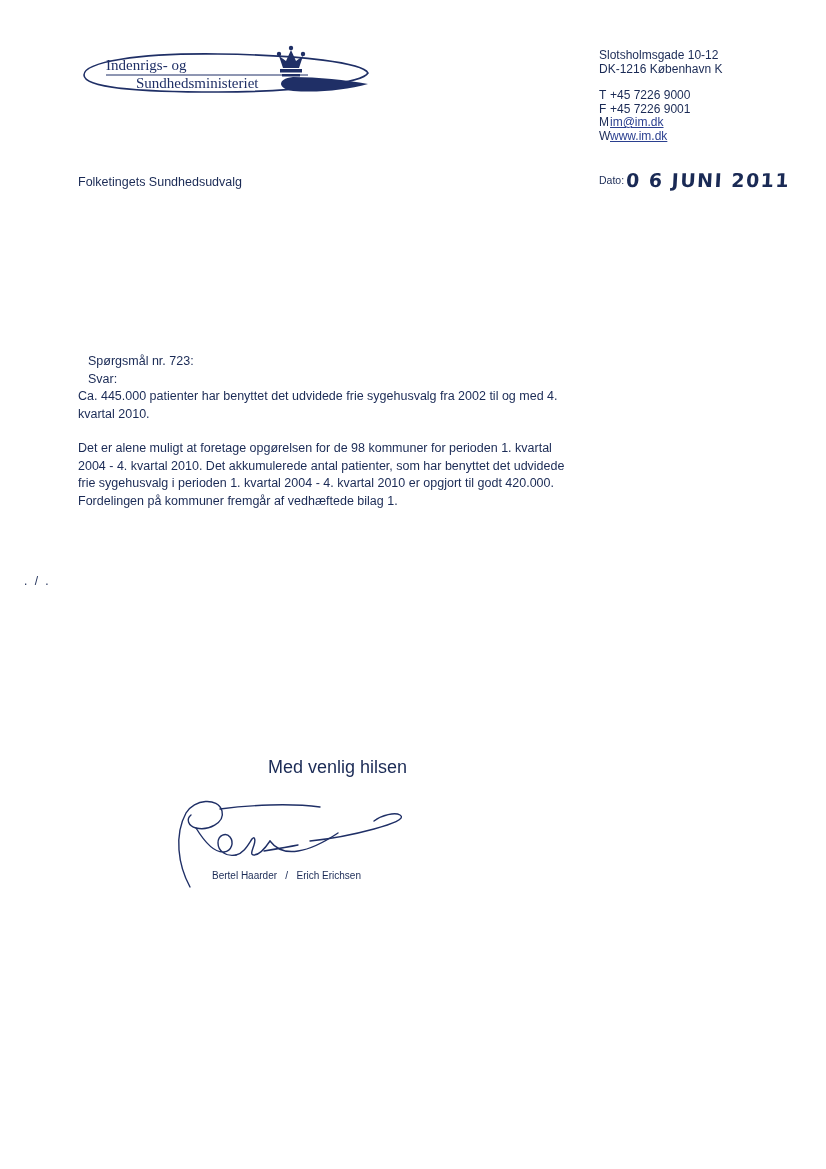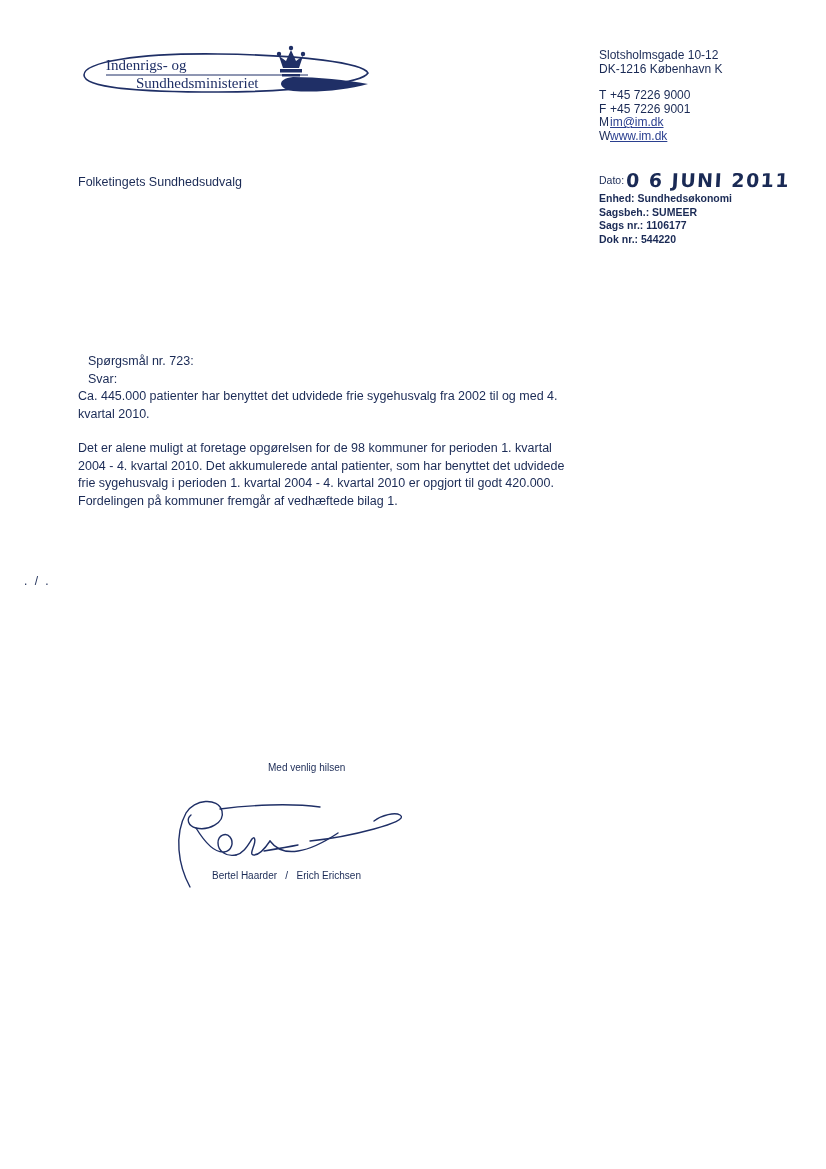--- a/index.html
+++ b/index.html
@@ -125,21 +125,21 @@
     font-size: 12px;
     letter-spacing: 2px;
     color: #1a2a55;
   }
 
   
   .closing {
     position: absolute;
     left: 268px;
     top: 759px;
-    font-size: 10px;
+    font-size: 18px;
     line-height: 17px;
   }
 
   .signature {
     position: absolute;
     left: 160px;
     top: 795px;
     width: 290px;
     height: 95px;
   }
@@ -195,26 +195,20 @@
     </div>
     <div class="meta-row">
       <span class="meta-prefix">W</span><a href="#">www.im.dk</a>
     </div>
   </div>
 
   <div class="date-block">
     <div class="date-row">
       <span class="date-label">Dato:</span>
       <span class="date-value">0 6 JUNI 2011</span>
-    </div>
-    <div class="meta-details">
-      <div>Enhed: Sundhedsøkonomi</div>
-      <div>Sagsbeh.: SUMEER</div>
-      <div>Sags nr.: 1106177</div>
-      <div>Dok nr.:  544220</div>
     </div>
   </div>
 
   <div class="recipient">Folketingets Sundhedsudvalg</div>
 
   <div class="margin-mark">. / .</div>
 
   <div class="body-text">
     <p class="tight">Spørgsmål nr. 723:</p>
     <p class="tight">Svar:</p>

